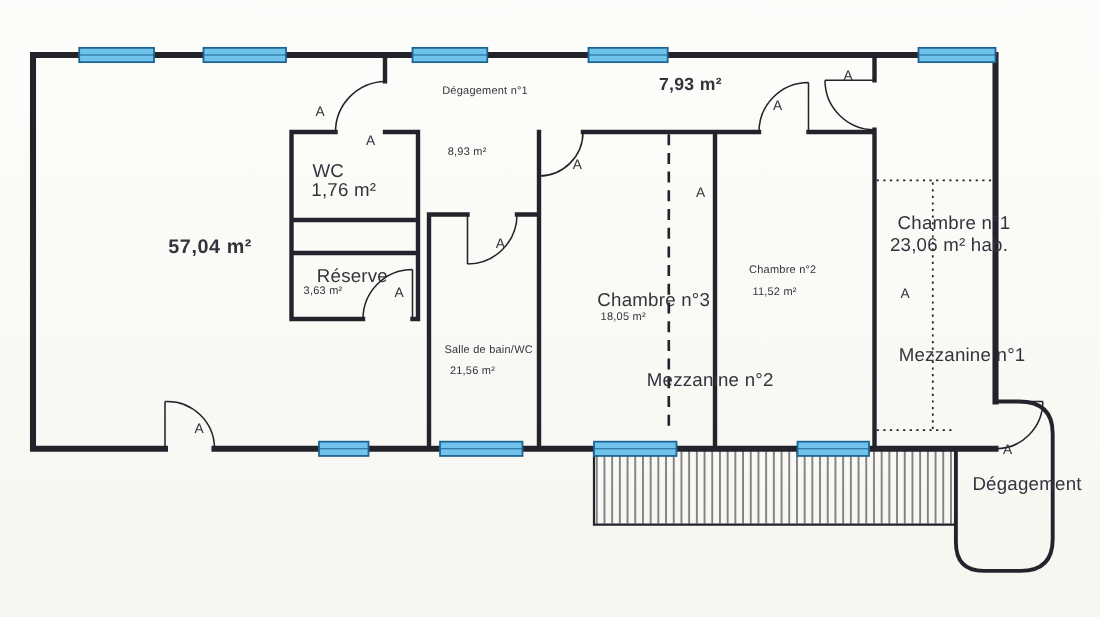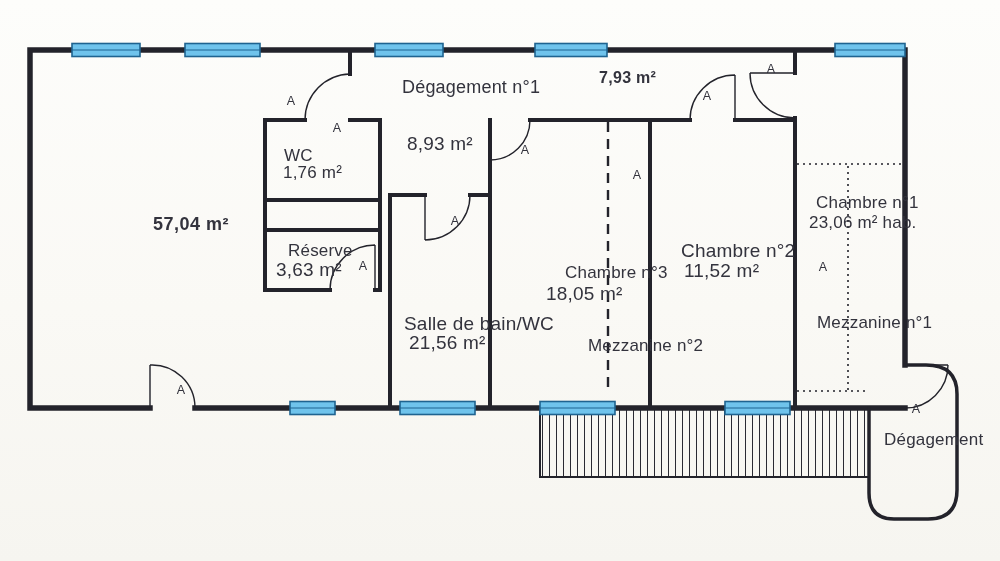--- a/index.html
+++ b/index.html
@@ -21,22 +21,22 @@
   .arc{stroke:var(--wall);stroke-width:1.4;fill:none;}
   .dash{stroke:var(--wall);stroke-width:2.4;fill:none;stroke-dasharray:10 7;}
   .dots{stroke:var(--wall);stroke-width:1.6;fill:none;stroke-dasharray:2 4;}
   .win rect{fill:var(--window-fill);stroke:var(--window-border);stroke-width:1.6;}
   .win line{stroke:var(--window-border);stroke-width:1;}
   .hatch-outline{stroke:var(--wall);stroke-width:2;fill:none;}
   .lbl{
     position:absolute;color:var(--ink);font-size:17px;line-height:1.15;
     white-space:nowrap;letter-spacing:.2px;
   }
-  .lbl.s135{font-size:19px;}
-  .lbl.s14{font-size:18px;}
+  .lbl.s135{font-size:10px;}
+  .lbl.s14{font-size:10px;}
   .lbl.big{font-size:18px;font-weight:700;letter-spacing:.5px;}
   .lbl.med{font-size:16px;font-weight:600;letter-spacing:.3px;margin-left:25px;}
   .door-a{
     position:absolute;color:var(--ink);font-size:12.5px;
     transform:translate(-50%,-50%);letter-spacing:.2px;
   }
 </style>
 </head>
 <body>
 
@@ -111,21 +111,21 @@
 
   <div class="lbl" style="left:284px;top:146px">WC</div>
   <div class="lbl" style="left:283px;top:163px">1,76 m²</div>
 
   <div class="lbl" style="left:288px;top:241px">Réserve</div>
   <div class="lbl s135" style="left:276px;top:259px">3,63 m²</div>
 
   <div class="lbl s135" style="left:404px;top:313px">Salle de bain/WC</div>
   <div class="lbl s135" style="left:409px;top:332px">21,56 m²</div>
 
-  <div class="lbl" style="left:565px;top:263px">Chambre n°3</div>
+  <div class="lbl" style="left:543px;top:263px">Chambre n°3</div>
   <div class="lbl s135" style="left:546px;top:283px">18,05 m²</div>
 
   <div class="lbl" style="left:588px;top:336px">Mezzanine n°2</div>
 
   <div class="lbl s135" style="left:681px;top:240px">Chambre n°2</div>
   <div class="lbl s135" style="left:684px;top:260px">11,52 m²</div>
 
   <div class="lbl" style="left:816px;top:193px">Chambre n°1</div>
   <div class="lbl" style="left:809px;top:213px">23,06 m² hab.</div>
 

